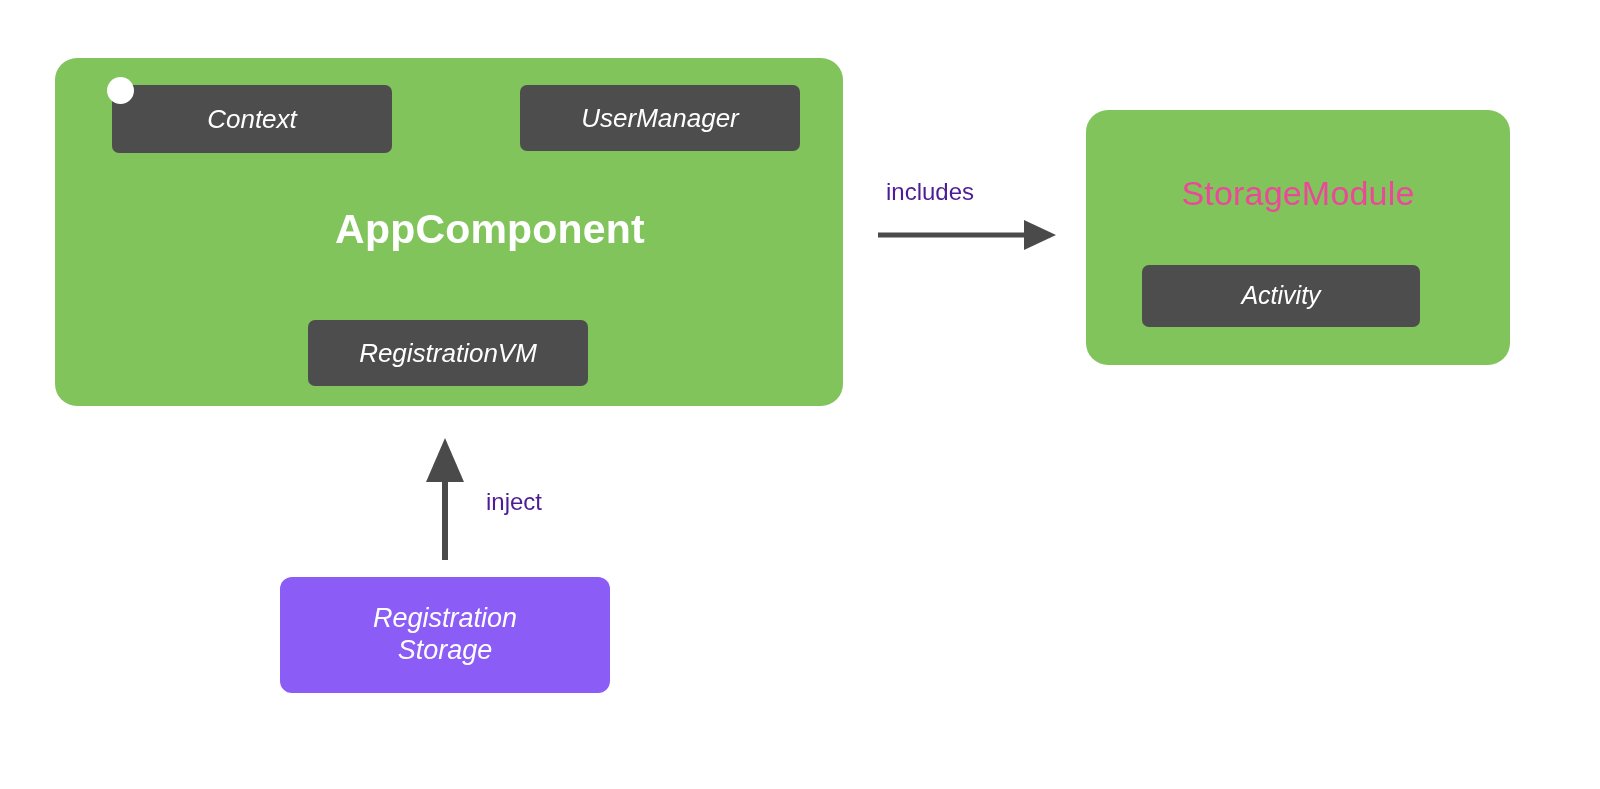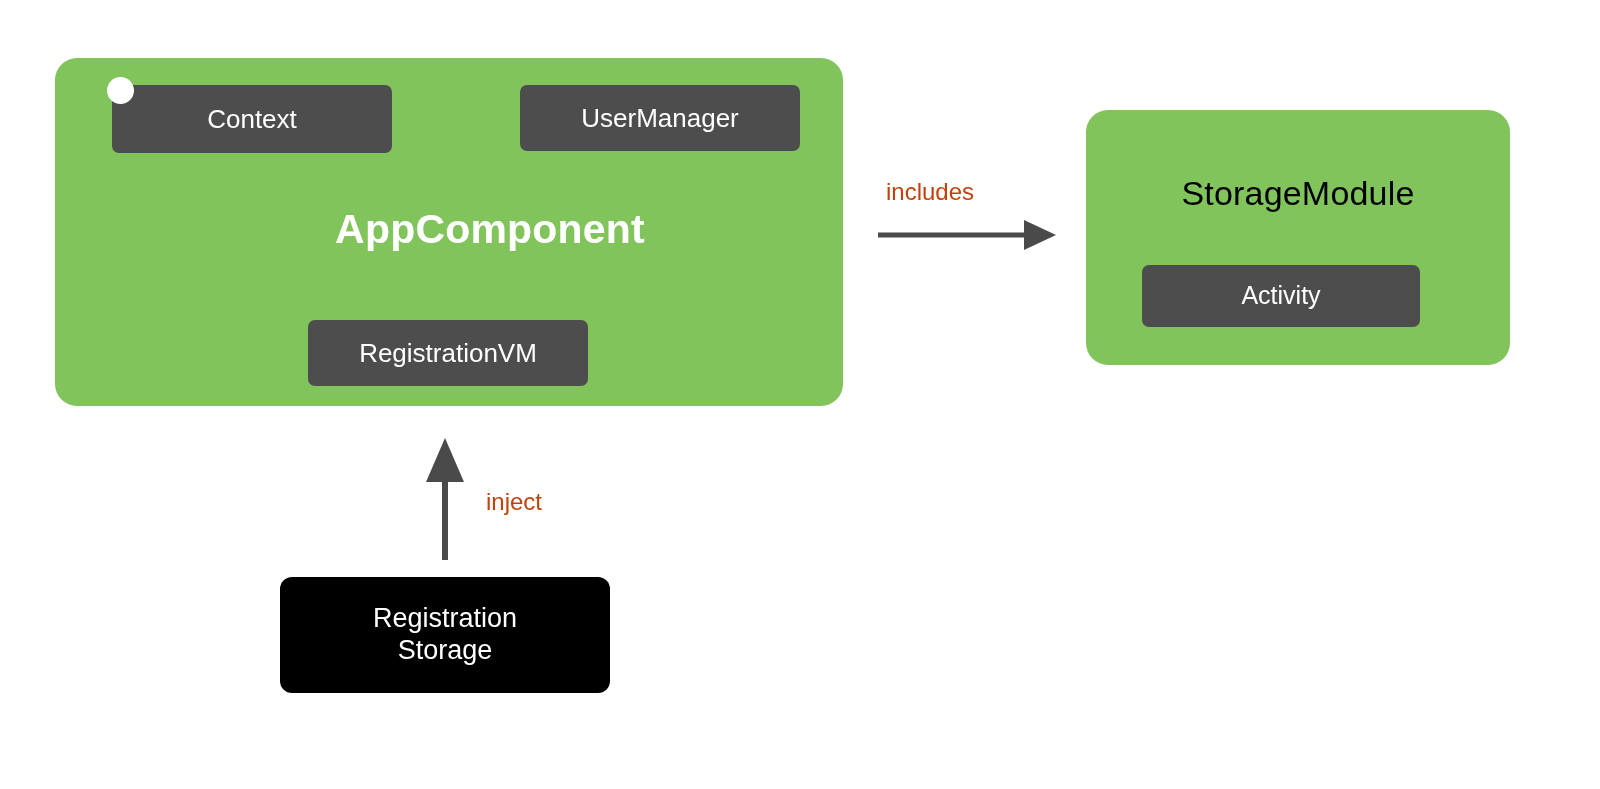--- a/index.html
+++ b/index.html
@@ -23,31 +23,32 @@
   
   .node {
     position: absolute;
     box-sizing: border-box;
     display: flex;
     align-items: center;
     justify-content: center;
     text-align: left;
     color: #ffffff;
     line-height: 1.18;
+    font-style: italic;
   }
   .module-box {
     background: #82c45c;
     border-radius: 22px;
   }
   .dep-box {
     background: #4d4d4d;
     border-radius: 7px;
   }
   .leaf-box {
-    background: #000000;
+    background: #8b5cf6;
     border-radius: 12px;
   }
 
   
   #app-component {
     left: 55px;
     top: 58px;
     width: 788px;
     height: 348px;
   }
@@ -102,21 +103,21 @@
     top: 110px;
     width: 424px;
     height: 255px;
   }
   #storage-module-title {
     position: absolute;
     left: 1086px;
     top: 174px;
     width: 424px;
     text-align: center;
-    color: #000000;
+    color: #ec4899;
     font-size: 34px;
     font-weight: 400;
     letter-spacing: 0.2px;
   }
   #storage-box {
     left: 1142px;
     top: 265px;
     width: 278px;
     height: 62px;
     font-size: 25px;
@@ -148,21 +149,21 @@
     height: 52px;
   }
   #inject-edge {
     left: 420px;
     top: 432px;
     width: 52px;
     height: 136px;
   }
   .edge-label {
     position: absolute;
-    color: #c2410c;
+    color: #4c1d95;
     font-size: 24px;
     white-space: nowrap;
     text-align: center;
   }
   #includes-label {
     left: 886px;
     top: 178px;
   }
   #inject-label {
     left: 486px;

